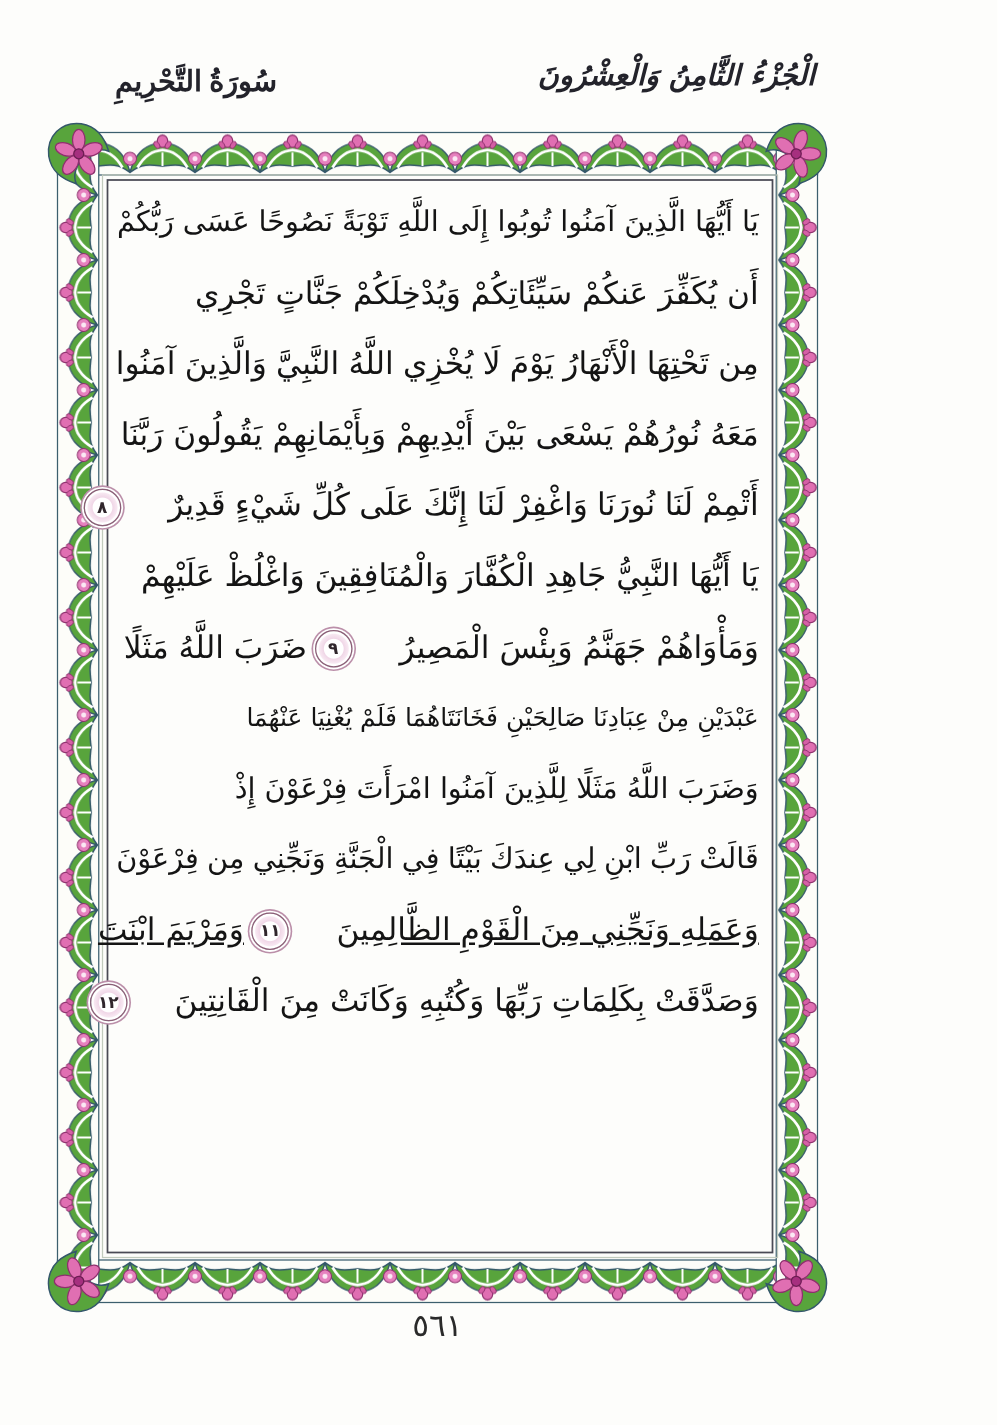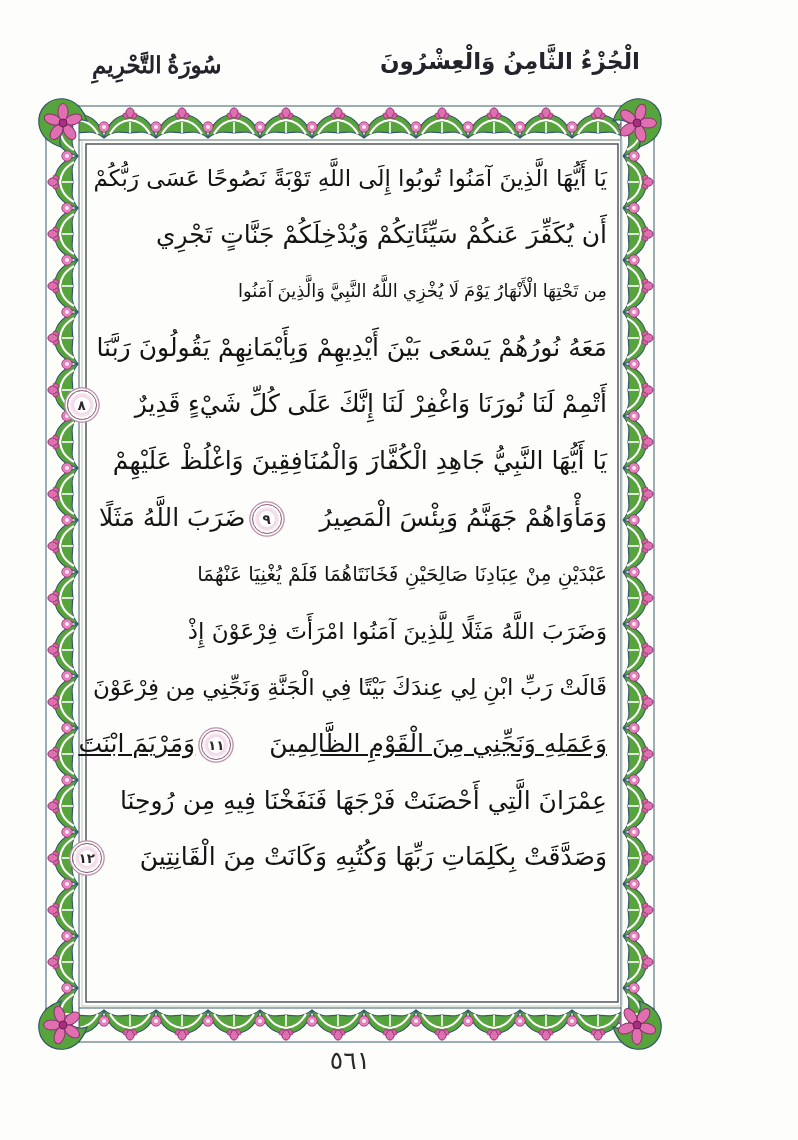--- a/index.html
+++ b/index.html
@@ -13,21 +13,21 @@
   }
   
   .hdr{
     position:absolute;
     direction:rtl;
     font-size:23px;
     font-weight:bold;
     color:#23232b;
     white-space:nowrap;
   }
-  #juz-title{top:48px;right:158px;}
+  #juz-title{top:48px;right:146px;font-style:italic;}
   #surah-title{top:52px;left:92px;font-family:Liberation Serif, serif;}
   
   #frame-svg{position:absolute;left:0;top:0;pointer-events:none;}
   
   #quran-lines{
     position:absolute;
     left:93px;top:150px;
     width:514px;height:850px;
     direction:rtl;
   }
@@ -129,27 +129,26 @@
     <use href="#cornerF" xlink:href="#cornerF" transform="translate(637 1025) rotate(180)"></use>
     <use href="#cornerF" xlink:href="#cornerF" transform="translate(63 1025) rotate(270)"></use>
 
     <rect x="82" y="140" width="540" height="866" fill="none" stroke="#c2cbbd" stroke-width="1"></rect>
     <rect x="86" y="144" width="532" height="858" fill="none" stroke="#4a4a55" stroke-width="1.4"></rect>
   </svg>
 
   <div id="quran-lines">
       <div class="qline" style="font-size: 23px; word-spacing: -0.1px;"><span class="qtext">يَا أَيُّهَا الَّذِينَ آمَنُوا تُوبُوا إِلَى اللَّهِ تَوْبَةً نَصُوحًا عَسَى رَبُّكُمْ</span></div>
       <div class="qline" style="font-size: 25px; word-spacing: 0px;"><span class="qtext">أَن يُكَفِّرَ عَنكُمْ سَيِّئَاتِكُمْ وَيُدْخِلَكُمْ جَنَّاتٍ تَجْرِي</span></div>
-      <div class="qline" style="font-size: 18px; word-spacing: -0.555556px;"><span class="qtext">مِن تَحْتِهَا الْأَنْهَارُ يَوْمَ لَا يُخْزِي اللَّهُ النَّبِيَّ وَالَّذِينَ آمَنُوا</span></div>
+      <div class="qline" style="font-size: 25px; word-spacing: -0.555556px;"><span class="qtext">مِن تَحْتِهَا الْأَنْهَارُ يَوْمَ لَا يُخْزِي اللَّهُ النَّبِيَّ وَالَّذِينَ آمَنُوا</span></div>
       <div class="qline" style="font-size: 25px; word-spacing: 0px;"><span class="qtext">مَعَهُ نُورُهُمْ يَسْعَى بَيْنَ أَيْدِيهِمْ وَبِأَيْمَانِهِمْ يَقُولُونَ رَبَّنَا</span></div>
       <div class="qline" style="font-size: 25px; word-spacing: -0.444444px;"><span class="qtext">أَتْمِمْ لَنَا نُورَنَا وَاغْفِرْ لَنَا إِنَّكَ عَلَى كُلِّ شَيْءٍ قَدِيرٌ</span><span class="vmark">٨</span></div>
       <div class="qline" style="font-size: 25px; word-spacing: 0px;"><span class="qtext">يَا أَيُّهَا النَّبِيُّ جَاهِدِ الْكُفَّارَ وَالْمُنَافِقِينَ وَاغْلُظْ عَلَيْهِمْ</span></div>
       <div class="qline" style="font-size: 25px; word-spacing: 0px;"><span class="qtext">وَمَأْوَاهُمْ جَهَنَّمُ وَبِئْسَ الْمَصِيرُ</span><span class="vmark">٩</span><span class="qtext">ضَرَبَ اللَّهُ مَثَلًا</span></div>
       <div class="qline" style="font-size: 20px; word-spacing: 0px;"><span class="qtext">عَبْدَيْنِ مِنْ عِبَادِنَا صَالِحَيْنِ فَخَانَتَاهُمَا فَلَمْ يُغْنِيَا عَنْهُمَا</span></div>
       <div class="qline" style="font-size: 23px; word-spacing: 0px;"><span class="qtext">وَضَرَبَ اللَّهُ مَثَلًا لِلَّذِينَ آمَنُوا امْرَأَتَ فِرْعَوْنَ إِذْ</span></div>
       <div class="qline" style="font-size: 23px; word-spacing: -0.7px;"><span class="qtext">قَالَتْ رَبِّ ابْنِ لِي عِندَكَ بَيْتًا فِي الْجَنَّةِ وَنَجِّنِي مِن فِرْعَوْنَ</span></div>
       <div class="qline" style="font-size: 25px; word-spacing: 0px; text-decoration: underline;"><span class="qtext">وَعَمَلِهِ وَنَجِّنِي مِنَ الْقَوْمِ الظَّالِمِينَ</span><span class="vmark">١١</span><span class="qtext">وَمَرْيَمَ ابْنَتَ</span></div>
-      <div class="qline" style="font-size: 25px; word-spacing: 0px;"><span class="qtext">عِمْرَانَ الَّتِي أَحْصَنَتْ فَرْجَهَا فَنَفَخْنَا فِيهِ مِن رُوحِنَا</span></div>
       <div class="qline" style="font-size: 25px; word-spacing: 0px;"><span class="qtext">وَصَدَّقَتْ بِكَلِمَاتِ رَبِّهَا وَكُتُبِهِ وَكَانَتْ مِنَ الْقَانِتِينَ</span><span class="vmark">١٢</span></div>
     </div>
 
   <div id="page-number">٥٦١</div>
 </div>
 
 </body></html>

